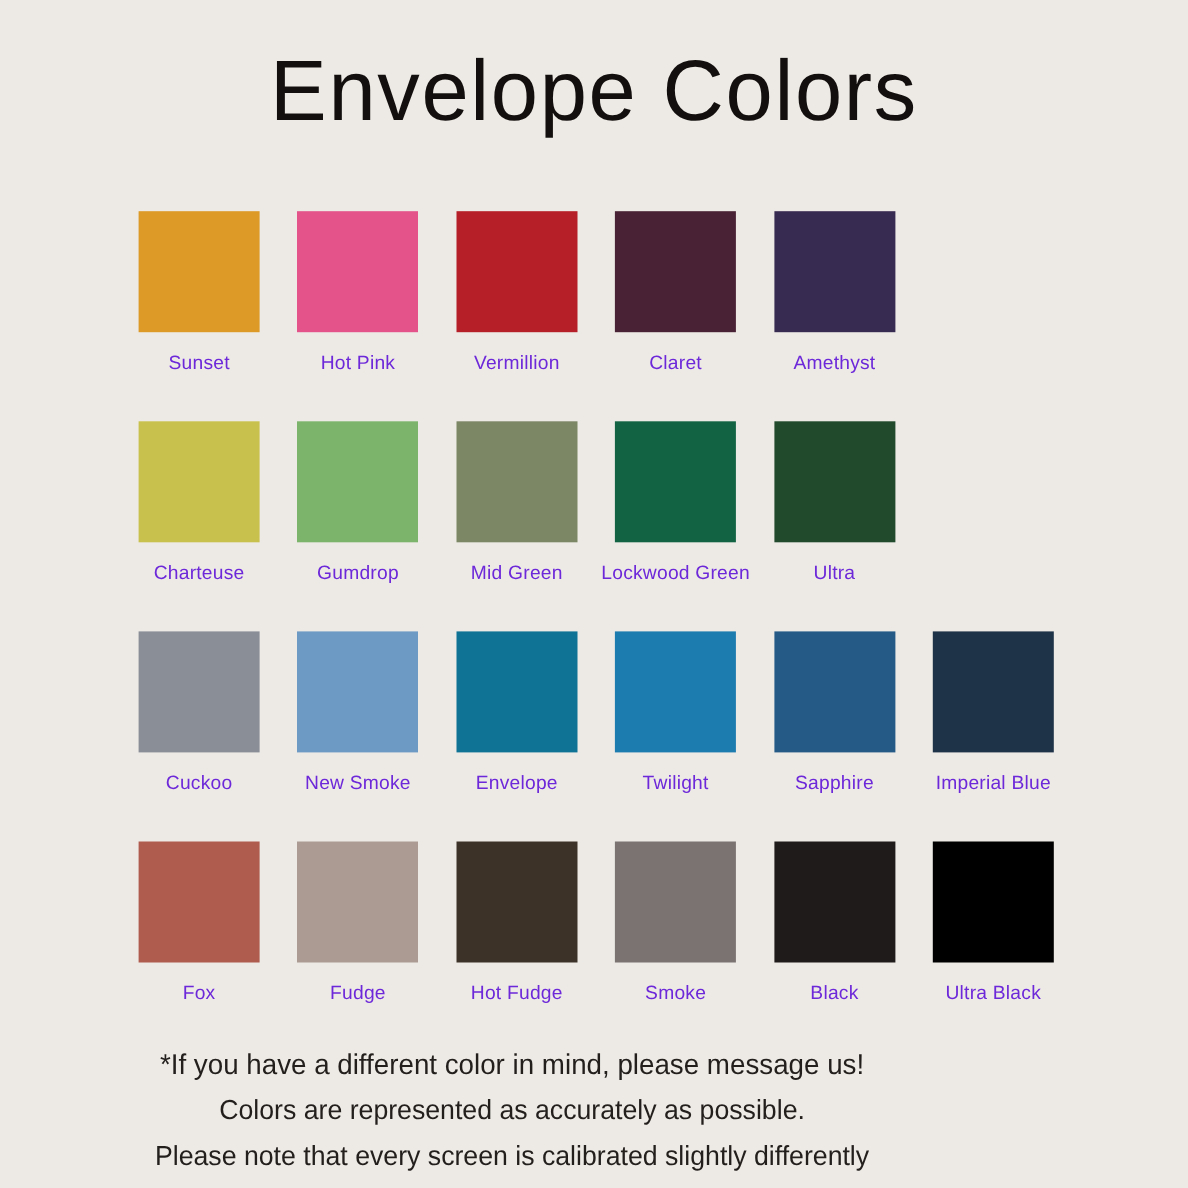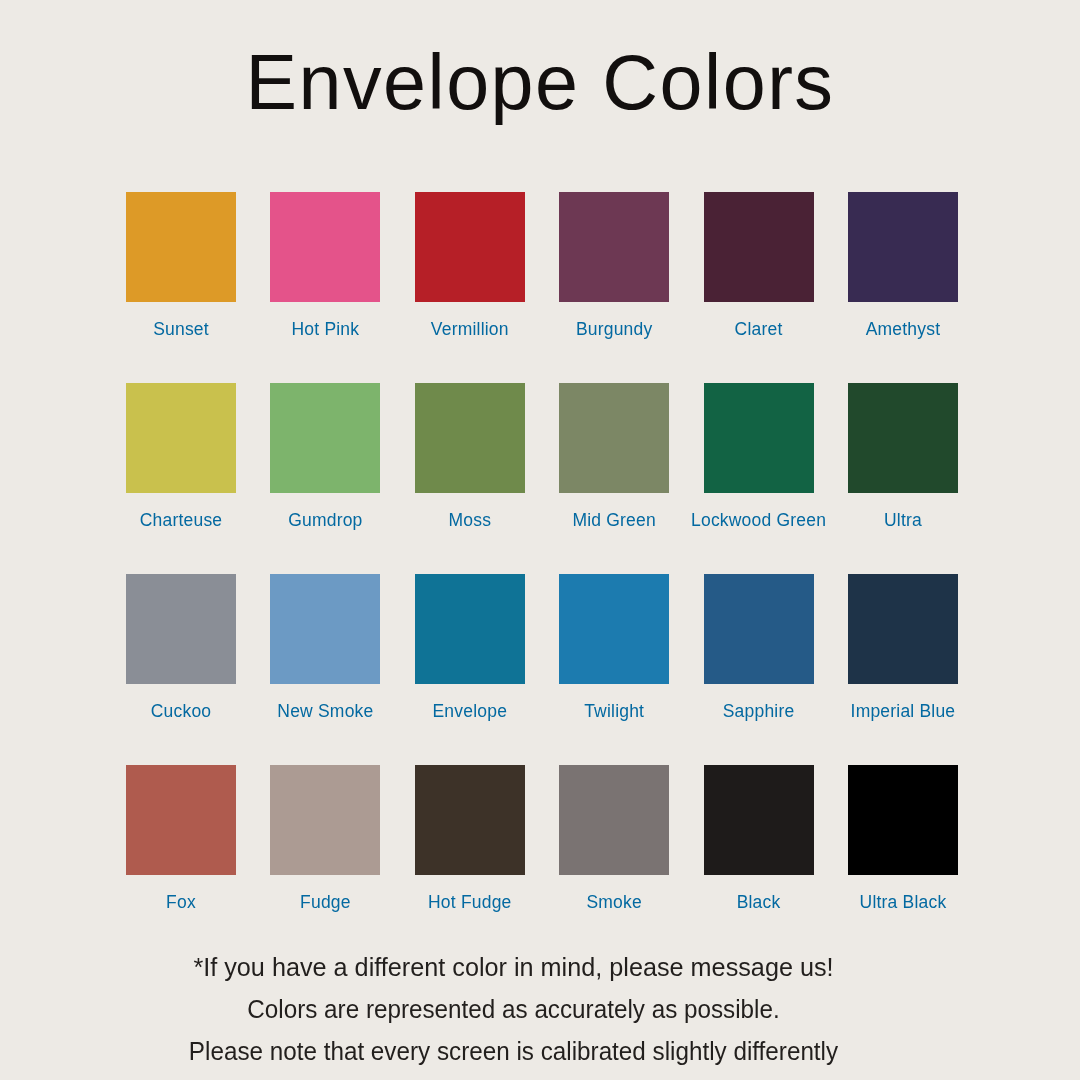--- a/index.html
+++ b/index.html
@@ -65,34 +65,33 @@
     width: 110px;
     height: 110px;
     display: block;
   }
   .swatch-label {
     margin-top: 16px;
     font-family: "Liberation Sans", sans-serif;
     font-size: 17.5px;
     font-weight: 300;
     letter-spacing: 0.2px;
-    color: #0369a1;
+    color: #6d28d9;
     text-align: center;
     white-space: nowrap;
     line-height: 22px;
   }
 
   
   .footer {
     position: absolute;
     left: 0;
     top: 946px;
     width: 931px;
     text-align: center;
-    padding-left: 48px;
   }
   .footer-line {
     font-family: "Liberation Sans", sans-serif;
     font-weight: 300;
     color: #221F1D;
     white-space: nowrap;
     transform: scaleX(0.97);
   }
   .footer-line-1 {
     font-size: 26px;
@@ -122,45 +121,37 @@
       </div>
       <div class="cell">
         <span class="swatch" style="background-color: rgb(228, 83, 138);"></span>
         <span class="swatch-label">Hot Pink</span>
       </div>
       <div class="cell">
         <span class="swatch" style="background-color: rgb(182, 31, 39);"></span>
         <span class="swatch-label">Vermillion</span>
       </div>
       <div class="cell">
-        <span class="swatch" style="background-color: rgb(109, 56, 83);"></span>
-        <span class="swatch-label">Burgundy</span>
-      </div>
-      <div class="cell">
         <span class="swatch" style="background-color: rgb(74, 34, 53);"></span>
         <span class="swatch-label">Claret</span>
       </div>
       <div class="cell">
         <span class="swatch" style="background-color: rgb(56, 43, 82);"></span>
         <span class="swatch-label">Amethyst</span>
       </div>
     </div>
 
     <div class="grid-row">
       <div class="cell">
         <span class="swatch" style="background-color: rgb(201, 193, 77);"></span>
         <span class="swatch-label">Charteuse</span>
       </div>
       <div class="cell">
         <span class="swatch" style="background-color: rgb(125, 180, 108);"></span>
         <span class="swatch-label">Gumdrop</span>
-      </div>
-      <div class="cell">
-        <span class="swatch" style="background-color: rgb(111, 138, 75);"></span>
-        <span class="swatch-label">Moss</span>
       </div>
       <div class="cell">
         <span class="swatch" style="background-color: rgb(124, 135, 101);"></span>
         <span class="swatch-label">Mid Green</span>
       </div>
       <div class="cell">
         <span class="swatch" style="background-color: rgb(18, 99, 68);"></span>
         <span class="swatch-label">Lockwood Green</span>
       </div>
       <div class="cell">

